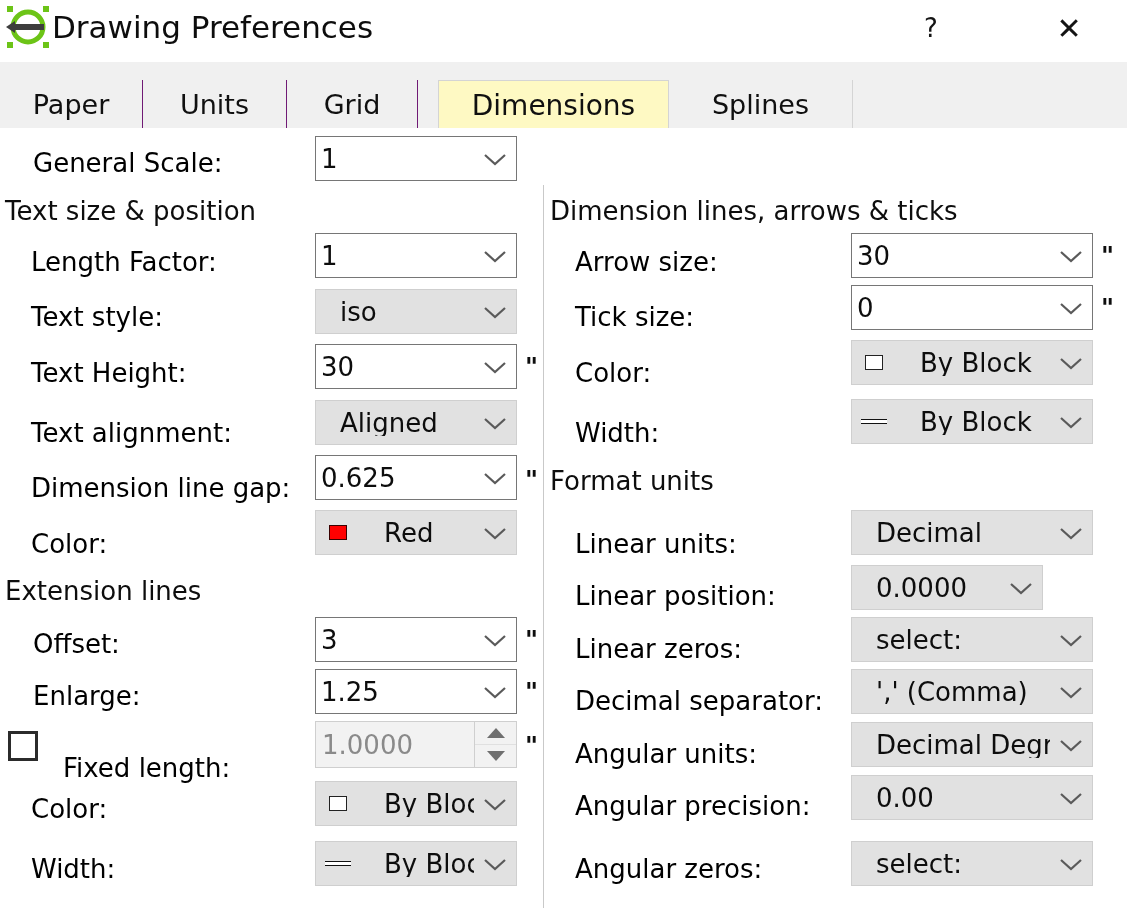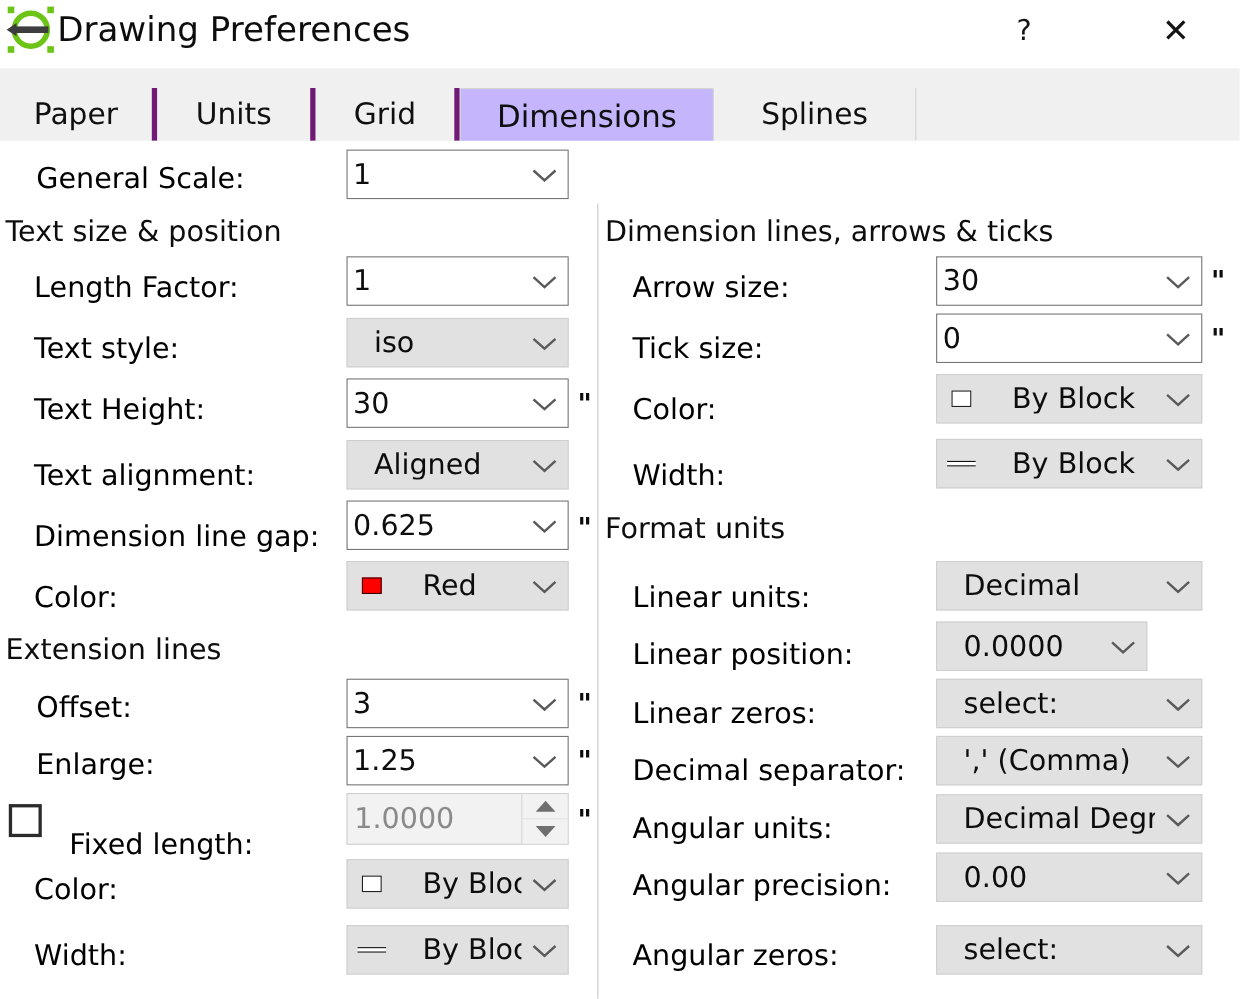--- a/index.html
+++ b/index.html
@@ -39,31 +39,32 @@
     position: absolute; left: 0; top: 62px; width: 1127px; height: 66px;
     background: #f0f0f0;
   }
   #tabs {
     position: absolute; left: 0; top: 18px; height: 48px;
     display: flex; align-items: stretch;
   }
   .tab {
     display: flex; align-items: center; justify-content: center;
     background: #f0f0f0;
-    border-right: 5px solid #701a75;
+    border-right: 1px solid #701a75;
     font-size: 27px; color: #101010; white-space: nowrap;
     padding: 0 10px;
   }
   .tab.active {
-    background: #c4b5fd;
+    background: #fef9c3;
     border-left: 1px solid #d4d4d4;
     border-top: 1px solid #d4d4d4;
     border-right: 1px solid #d4d4d4;
     height: 49px;
     font-size: 28px;
+    margin-left: 20px;
   }
   #tab-paper      { width: 143px; }
   #tab-units      { width: 144px; }
   #tab-grid       { width: 131px; }
   #tab-dimensions { width: 231px; }
   #tab-splines    { width: 184px; border-right: 1px solid #d4d4d4; }
 
   
   #panel {
     position: absolute; left: 0; top: 128px;

